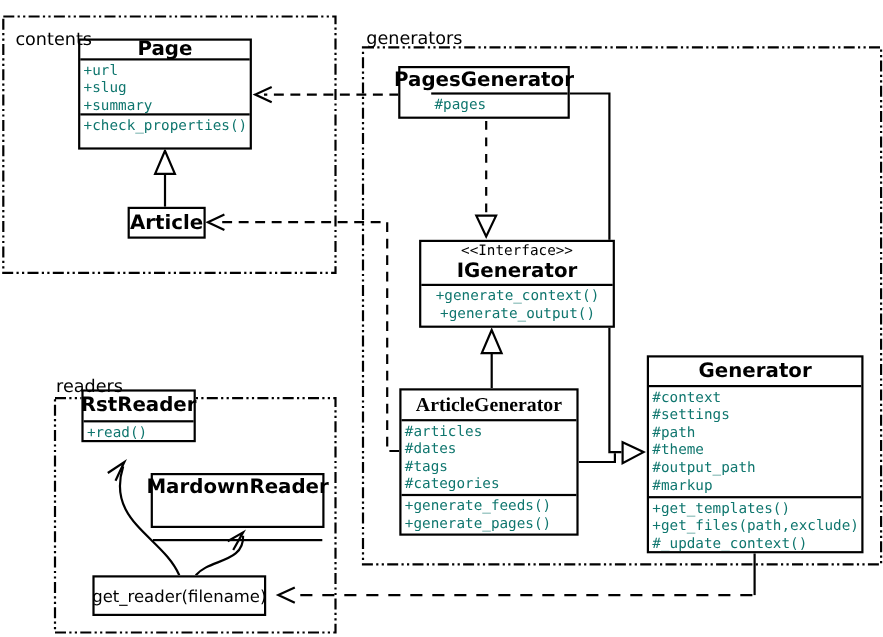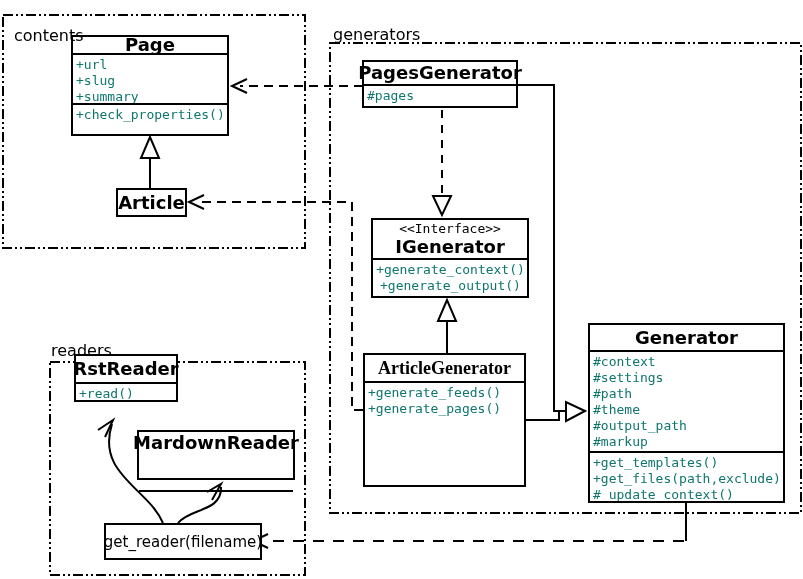--- a/index.html
+++ b/index.html
@@ -129,38 +129,44 @@
         <div class="uml-member">+check_properties()</div>
       </div>
   </div>
 
   <div class="uml-class" style="left:116px;top:188px;width:71px;height:29px;">
     <div class="uml-title" style="height:25px;">Article</div>
   </div>
 
   <div class="uml-class" style="left:362px;top:60px;width:156px;height:48px;">
     <div class="uml-title" style="height:24px;">PagesGenerator</div>
-    <div class="uml-members" style="height:32px;">
+    <div class="uml-members" style="height:32px;margin-left:28px;">
         <div class="uml-member">#pages</div>
       </div>
   </div>
 
-  <div class="uml-class" style="left:371px;top:218px;width:158px;height:80px;">
+  <div class="uml-class" style="left:381px;top:218px;width:178px;height:80px;">
     <div class="uml-title" style="height:38px;">
       <div class="uml-stereotype">&lt;&lt;Interface&gt;&gt;</div>
       <div>IGenerator</div>
     </div>
     <div class="uml-members" style="height:38px;text-align:center;">
         <div class="uml-member">+generate_context()</div>
         <div class="uml-member">+generate_output()</div>
       </div>
   </div>
 
   <div class="uml-class" style="left:363px;top:353px;width:163px;height:134px;">
     <div class="uml-title" style="height:26px;font-family:Liberation Serif, serif;">ArticleGenerator</div>
+    <div class="uml-members" style="height:68px;">
+        <div class="uml-member">#articles</div>
+        <div class="uml-member">#dates</div>
+        <div class="uml-member">#tags</div>
+        <div class="uml-member">#categories</div>
+      </div>
     <div class="uml-members" style="height:36px;">
         <div class="uml-member">+generate_feeds()</div>
         <div class="uml-member">+generate_pages()</div>
       </div>
   </div>
 
   <div class="uml-class" style="left:588px;top:323px;width:197px;height:180px;">
     <div class="uml-title" style="height:25px;">Generator</div>
     <div class="uml-members" style="height:101px;">
         <div class="uml-member">#context</div>
@@ -184,15 +190,15 @@
       </div>
   </div>
 
   <div class="uml-class" style="left:137px;top:430px;width:158px;height:50px;gap:36px;">
     <div class="uml-title" style="height:26px;">MardownReader</div>
     <div class="uml-members" style="height:20px;">
         <div class="uml-member">+read()</div>
       </div>
   </div>
 
-  <div class="uml-object" style="left:104px;top:523px;width:158px;height:37px;">get_reader(filename)</div>
+  <div class="uml-object" style="left:84px;top:523px;width:158px;height:37px;">get_reader(filename)</div>
 
 </div>
 
 </body></html>

